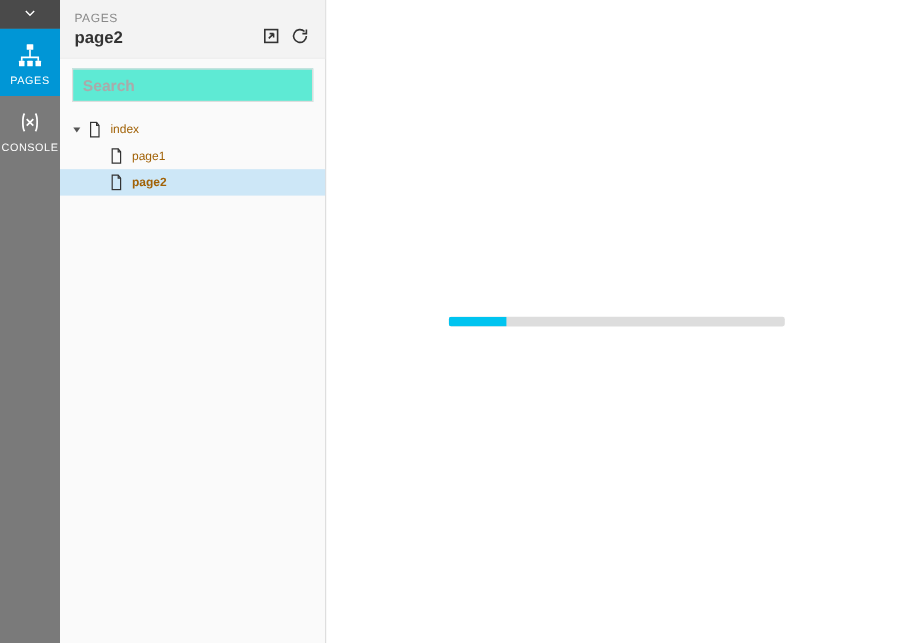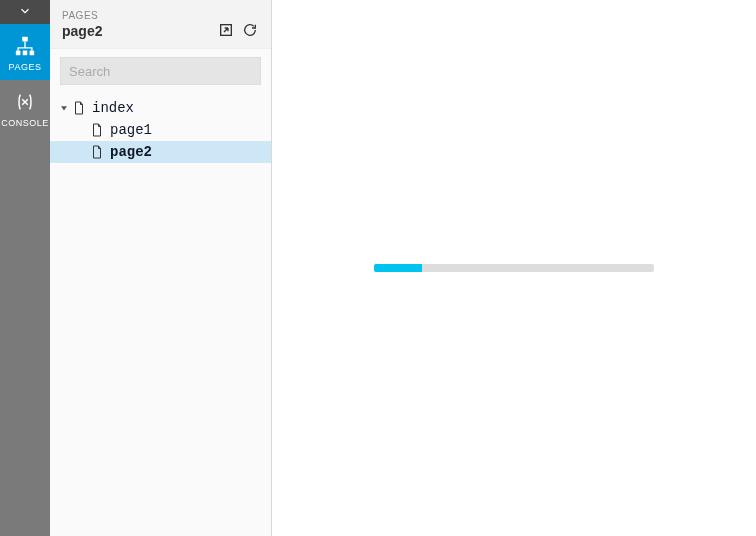--- a/index.html
+++ b/index.html
@@ -17,29 +17,29 @@
 
 .sidebar { width: 222px; background: #fafafa; border-right: 1px solid #d8d8d8; display: flex; flex-direction: column; }
 .sidebar-header { padding: 10px 12px 8px 12px; border-bottom: 1px solid #eee; background: #f3f3f3; }
 .sidebar-header-top { display: flex; align-items: flex-start; justify-content: space-between; }
 .sidebar-header-titles { display: flex; flex-direction: column; }
 .sidebar-header-label { font-size: 10px; letter-spacing: 0.5px; color: #888; margin-bottom: 2px; }
 .sidebar-header-title { font-size: 14px; font-weight: 600; color: #333; }
 .sidebar-header-actions { display: flex; gap: 6px; align-items: center; margin-top: 12px; }
 .icon-btn { width: 18px; height: 18px; display: flex; align-items: center; justify-content: center; cursor: pointer; color: #333; }
 .search-wrap { padding: 8px 10px; }
-.search-input { width: 100%; height: 28px; border: 1px solid #ddd; padding: 0 8px; font-size: 13px; color: #333; background: #e5e5e5; }
+.search-input { width: 100%; height: 28px; border: 1px solid #ddd; padding: 0 8px; font-size: 13px; color: #333; background: #5eead4; font-weight: bold; }
 .search-input::placeholder { color: #aaa; }
 
 .tree { padding: 4px 0; }
 .tree-row { display: flex; align-items: center; height: 22px; padding-left: 8px; cursor: pointer; }
 .tree-row.selected { background: #cde7f7; font-weight: 600; }
 .tree-caret { width: 12px; height: 12px; display: flex; align-items: center; justify-content: center; margin-right: 2px; }
 .tree-icon { width: 14px; height: 14px; display: flex; align-items: center; justify-content: center; margin-right: 6px; }
-.tree-label { font-size: 14px; color: #0f172a; font-family: Liberation Mono, monospace; }
+.tree-label { font-size: 10px; color: #a16207; }
 .indent-1 { padding-left: 40px; text-align: center; }
 
 
 .main { flex: 1; position: relative; background: #fff; display: flex; align-items: center; justify-content: center; }
 .progress { width: 280px; height: 8px; background: #ddd; border-radius: 2px; overflow: hidden; }
 .progress-fill { height: 100%; background: #00c4f0; }
 </style>
 </head>
 <body>
 

